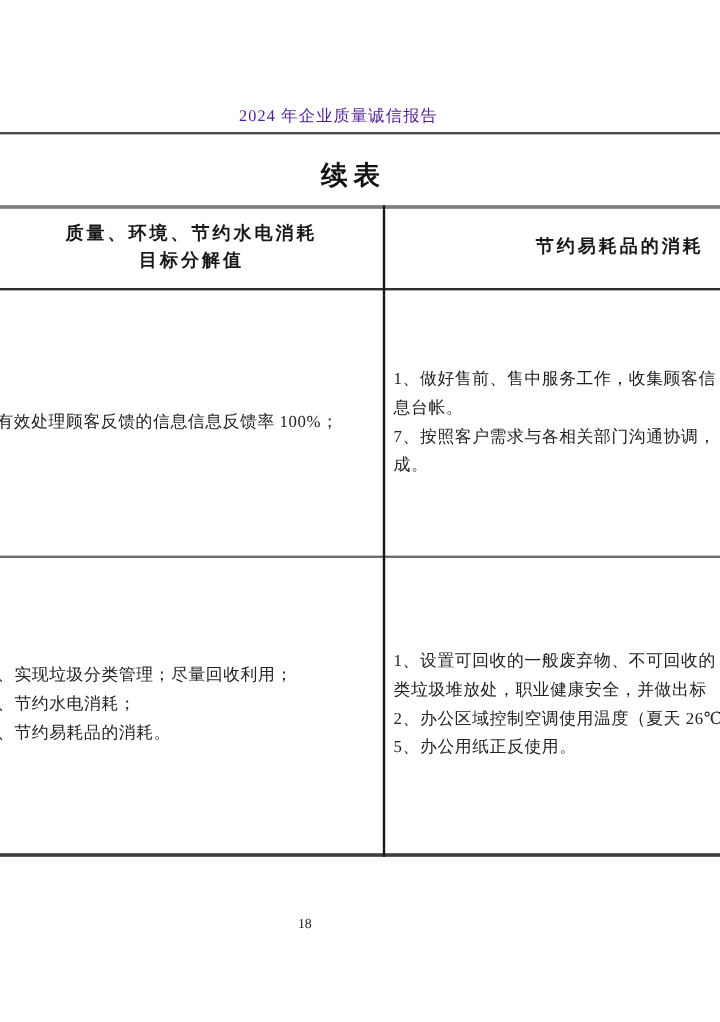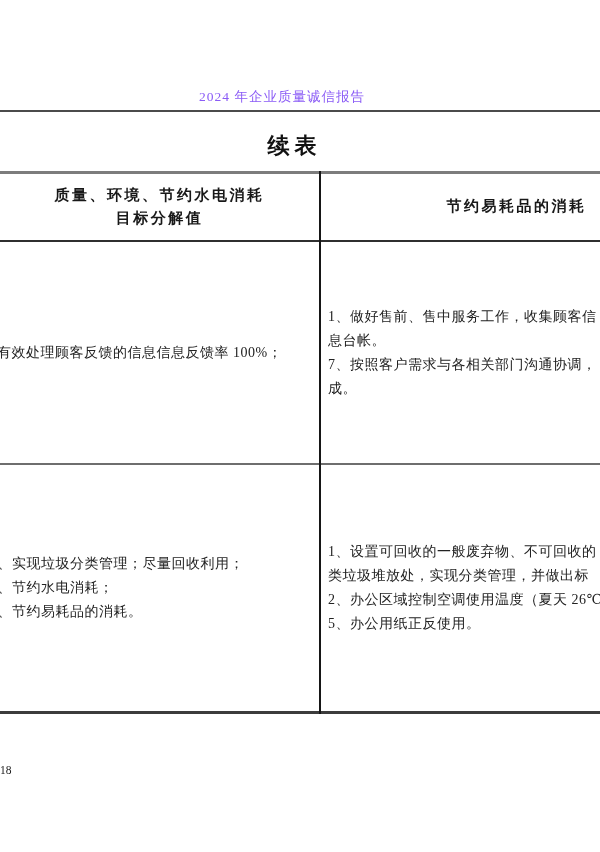--- a/index.html
+++ b/index.html
@@ -11,21 +11,21 @@
     overflow: hidden;
     font-family: "Liberation Serif", "DejaVu Serif", serif;
     color: #1f1f1f;
   }
   .doc-header {
     position: absolute;
     top: 88px; left: 0; width: 564px;
     text-align: center;
     font-size: 13.5px;
     letter-spacing: 1px;
-    color: #8b5cf6;
+    color: #4c1d95;
   }
   .header-rule {
     position: absolute;
     top: 110px; left: 0; width: 600px; height: 2px;
     background: #4b4b4b;
   }
   .page-title {
     position: absolute;
     top: 131px; left: 0; width: 584px;
     text-align: center;
@@ -72,21 +72,21 @@
     color: #222;
   }
   .td div { white-space: nowrap; }
   .td-r1-left  { left: -3px;  top: 242px; height: 221px; width: 340px; }
   .td-r1-right { left: 328px; top: 242px; height: 221px; width: 400px; }
   .td-r2-left  { left: -10px; top: 465px; height: 246px; width: 345px; }
   .td-r2-right { left: 328px; top: 465px; height: 246px; width: 400px; }
   .page-number {
     position: absolute;
     top: 764px; left: 0; width: 508px;
-    text-align: left;
+    text-align: center;
     font-size: 11.5px;
     color: #1a1a1a;
   }
 </style>
 </head>
 <body>
 
 <div class="page">
 
   <div class="doc-header">2024 年企业质量诚信报告</div>
@@ -118,20 +118,20 @@
     <div>成。</div>
   </div>
 
   <div class="td td-r2-left">
     <div>1、实现垃圾分类管理；尽量回收利用；</div>
     <div>2、节约水电消耗；</div>
     <div>3、节约易耗品的消耗。</div>
   </div>
   <div class="td td-r2-right">
     <div>1、设置可回收的一般废弃物、不可回收的</div>
-    <div>类垃圾堆放处，实现分类管理，并做出标</div>
+    <div>类垃圾堆放处，职业健康安全，并做出标</div>
     <div>2、办公区域控制空调使用温度（夏天 26℃</div>
     <div>5、办公用纸正反使用。</div>
   </div>
 
   <div class="page-number">18</div>
 
 </div>
 
 </body></html>

